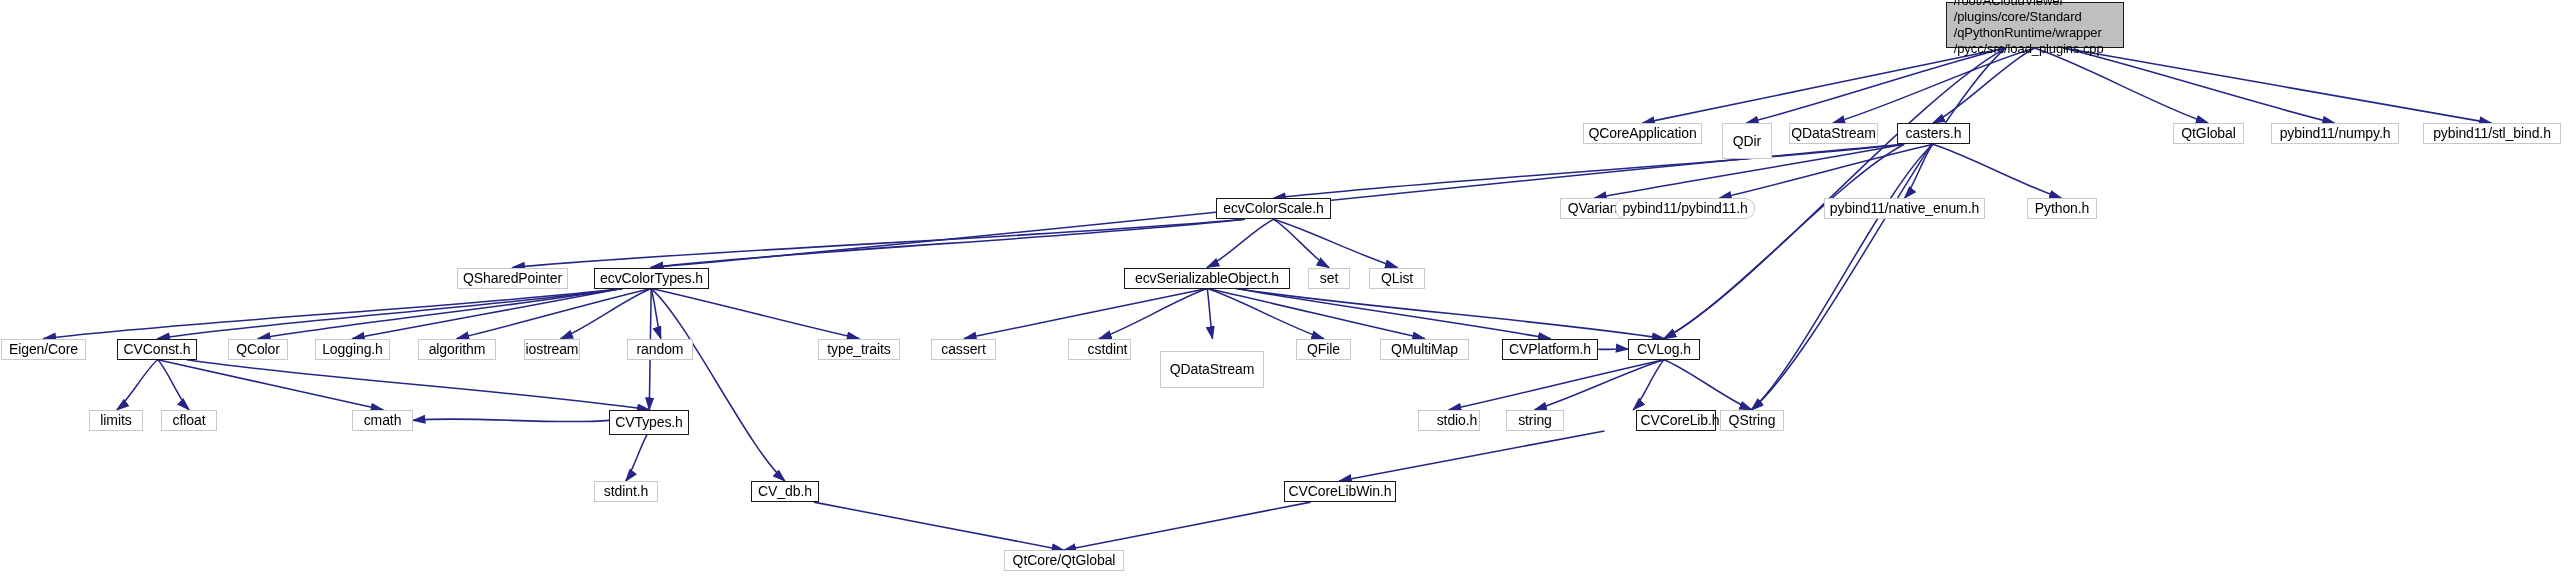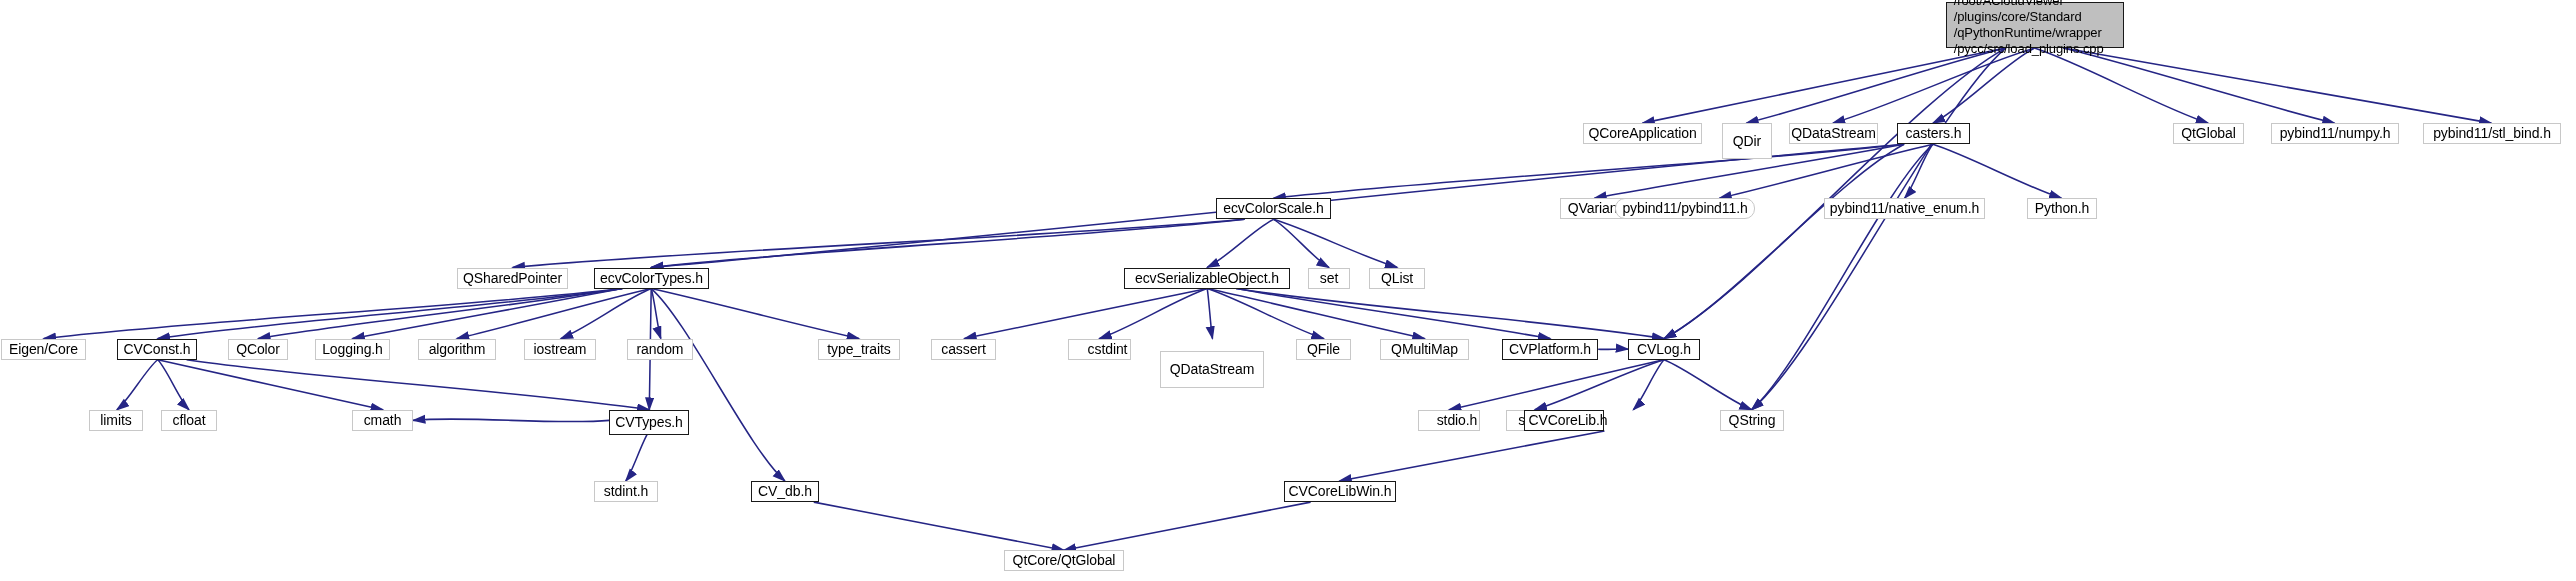--- a/index.html
+++ b/index.html
@@ -140,37 +140,37 @@
       <div class="node" style="left: 457px; top: 268px; width: 111px; height: 21px;">QSharedPointer</div>
       <div class="node hdr" style="left: 594px; top: 268px; width: 115px; height: 21px;">ecvColorTypes.h</div>
       <div class="node hdr" style="left: 1124px; top: 268px; width: 166px; height: 21px;">ecvSerializableObject.h</div>
       <div class="node" style="left: 1308px; top: 268px; width: 42px; height: 21px;">set</div>
       <div class="node" style="left: 1369px; top: 268px; width: 56px; height: 21px;">QList</div>
       <div class="node" style="left: 1px; top: 339px; width: 85px; height: 21px;">Eigen/Core</div>
       <div class="node hdr" style="left: 117px; top: 339px; width: 80px; height: 21px;">CVConst.h</div>
       <div class="node" style="left: 228px; top: 339px; width: 60px; height: 21px;">QColor</div>
       <div class="node" style="left: 315px; top: 339px; width: 75px; height: 21px;">Logging.h</div>
       <div class="node" style="left: 418px; top: 339px; width: 78px; height: 21px;">algorithm</div>
-      <div class="node" style="left: 524px; top: 339px; width: 72px; height: 21px;">iostream</div>
+      <div class="node" style="left: 524px; top: 339px; width: 56px; height: 21px;">iostream</div>
       <div class="node" style="left: 627px; top: 339px; width: 66px; height: 21px;">random</div>
       <div class="node" style="left: 818px; top: 339px; width: 82px; height: 21px;">type_traits</div>
       <div class="node" style="left: 931px; top: 339px; width: 65px; height: 21px;">cassert</div>
       <div class="node" style="left: 1068px; top: 339px; width: 63px; height: 21px; padding-left: 16px;">cstdint</div>
       <div class="node" style="left: 1160px; top: 339px; width: 104px; height: 37px; margin-top: 12px;">QDataStream</div>
       <div class="node" style="left: 1296px; top: 339px; width: 55px; height: 21px;">QFile</div>
       <div class="node" style="left: 1380px; top: 339px; width: 89px; height: 21px;">QMultiMap</div>
       <div class="node hdr" style="left: 1502px; top: 339px; width: 96px; height: 21px;">CVPlatform.h</div>
       <div class="node hdr" style="left: 1628px; top: 339px; width: 72px; height: 21px;">CVLog.h</div>
       <div class="node" style="left: 89px; top: 410px; width: 54px; height: 21px;">limits</div>
       <div class="node" style="left: 161px; top: 410px; width: 56px; height: 21px;">cfloat</div>
       <div class="node" style="left: 352px; top: 410px; width: 61px; height: 21px;">cmath</div>
       <div class="node hdr" style="left: 609px; top: 410px; width: 80px; height: 25px;">CVTypes.h</div>
       <div class="node" style="left: 1418px; top: 410px; width: 62px; height: 21px; padding-left: 16px;">stdio.h</div>
       <div class="node" style="left: 1506px; top: 410px; width: 58px; height: 21px;">string</div>
-      <div class="node hdr" style="left: 1524px; top: 410px; width: 80px; height: 21px; padding-left: 8px;">CVCoreLib.h</div>
+      <div class="node hdr" style="left: 1636px; top: 410px; width: 80px; height: 21px; padding-left: 8px;">CVCoreLib.h</div>
       <div class="node" style="left: 1720px; top: 410px; width: 64px; height: 21px;">QString</div>
       <div class="node" style="left: 594px; top: 481px; width: 64px; height: 21px;">stdint.h</div>
       <div class="node hdr" style="left: 751px; top: 481px; width: 68px; height: 21px;">CV_db.h</div>
       <div class="node hdr" style="left: 1284px; top: 481px; width: 112px; height: 21px;">CVCoreLibWin.h</div>
       <div class="node" style="left: 1004px; top: 550px; width: 120px; height: 21px;">QtCore/QtGlobal</div>
     </div>
 </div>
 
 
 </body></html>

